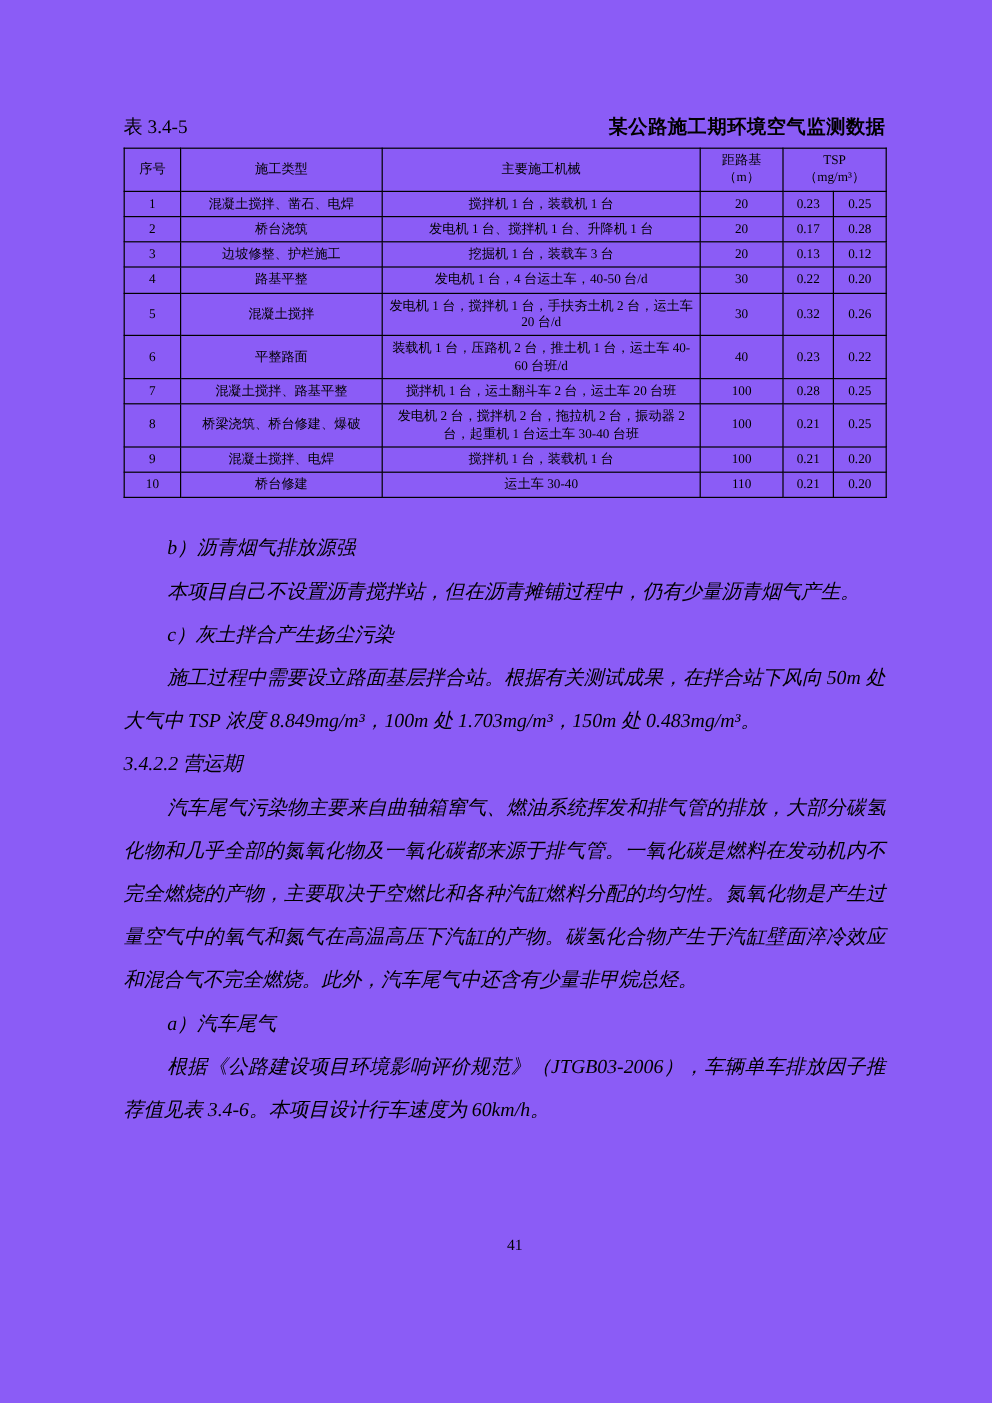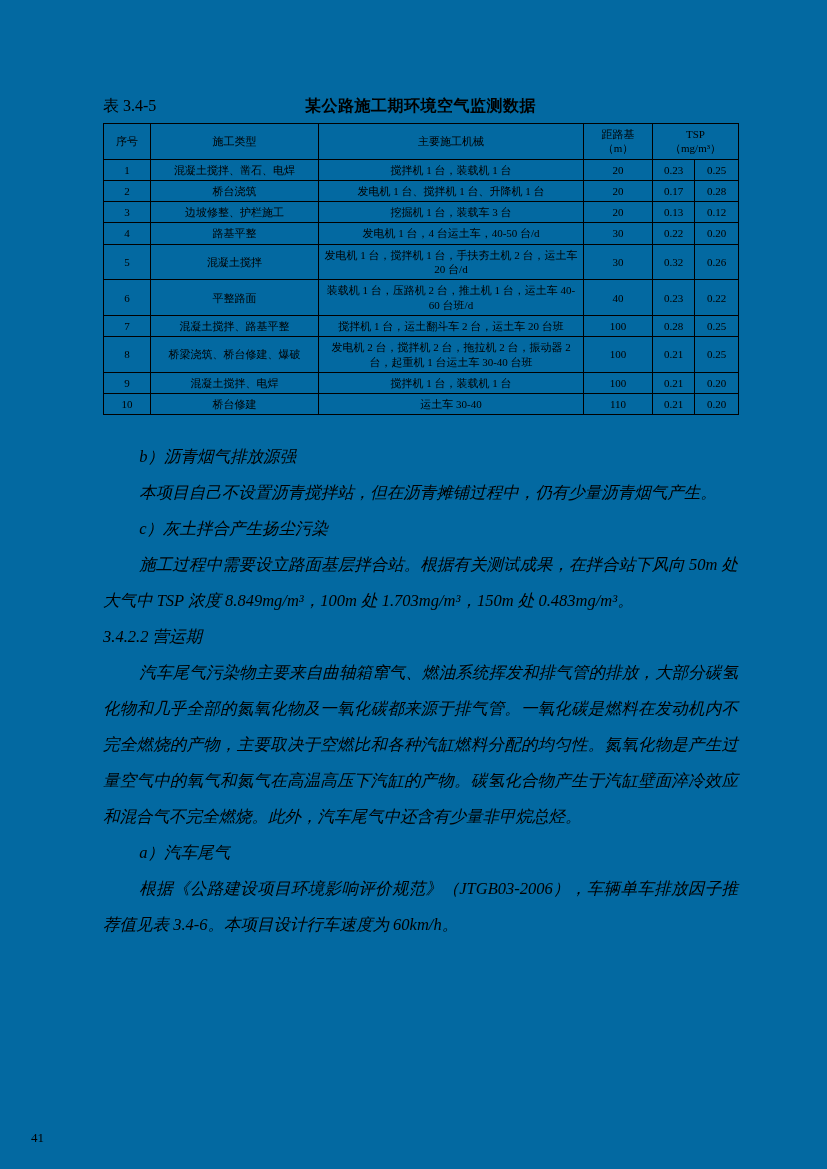--- a/index.html
+++ b/index.html
@@ -7,42 +7,42 @@
   body {
     width: 827px;
     height: 1169px;
     position: relative;
     font-family: "Liberation Serif", "DejaVu Serif", serif;
     color: #000000;
   }
   .page {
     position: absolute;
     inset: 0;
-    background: #0369a1;
+    background: #8b5cf6;
   }
   .content {
     position: absolute;
     left: 103px;
     top: 96px;
     width: 635px;
   }
   
   .caption-row {
     position: relative;
     height: 24px;
     margin-bottom: 3px;
   }
   .caption-label {
     position: absolute;
     left: 0;
     top: 0;
     font-size: 16px;
   }
   .caption-title {
-    text-align: center;
+    text-align: right;
     font-size: 16px;
     font-weight: bold;
     letter-spacing: 0.5px;
   }
   
   table.monitor {
     width: 635px;
     border-collapse: collapse;
     table-layout: fixed;
     font-size: 11px;
@@ -66,21 +66,22 @@
   .text-block p {
     line-height: 36px;
     text-align: justify;
   }
   .indent { text-indent: 2.2em; font-style: italic; }
   .section-heading { text-indent: 0; font-style: italic; }
   .page-number {
     position: absolute;
     left: 0;
     width: 827px;
-    top: 1130px;
+    top: 1030px;
+    text-align: center;
     font-size: 13px;
     padding-left: 31px;
   }
 </style>
 </head>
 <body>
 
 <div class="page">
   <div class="content">
 

